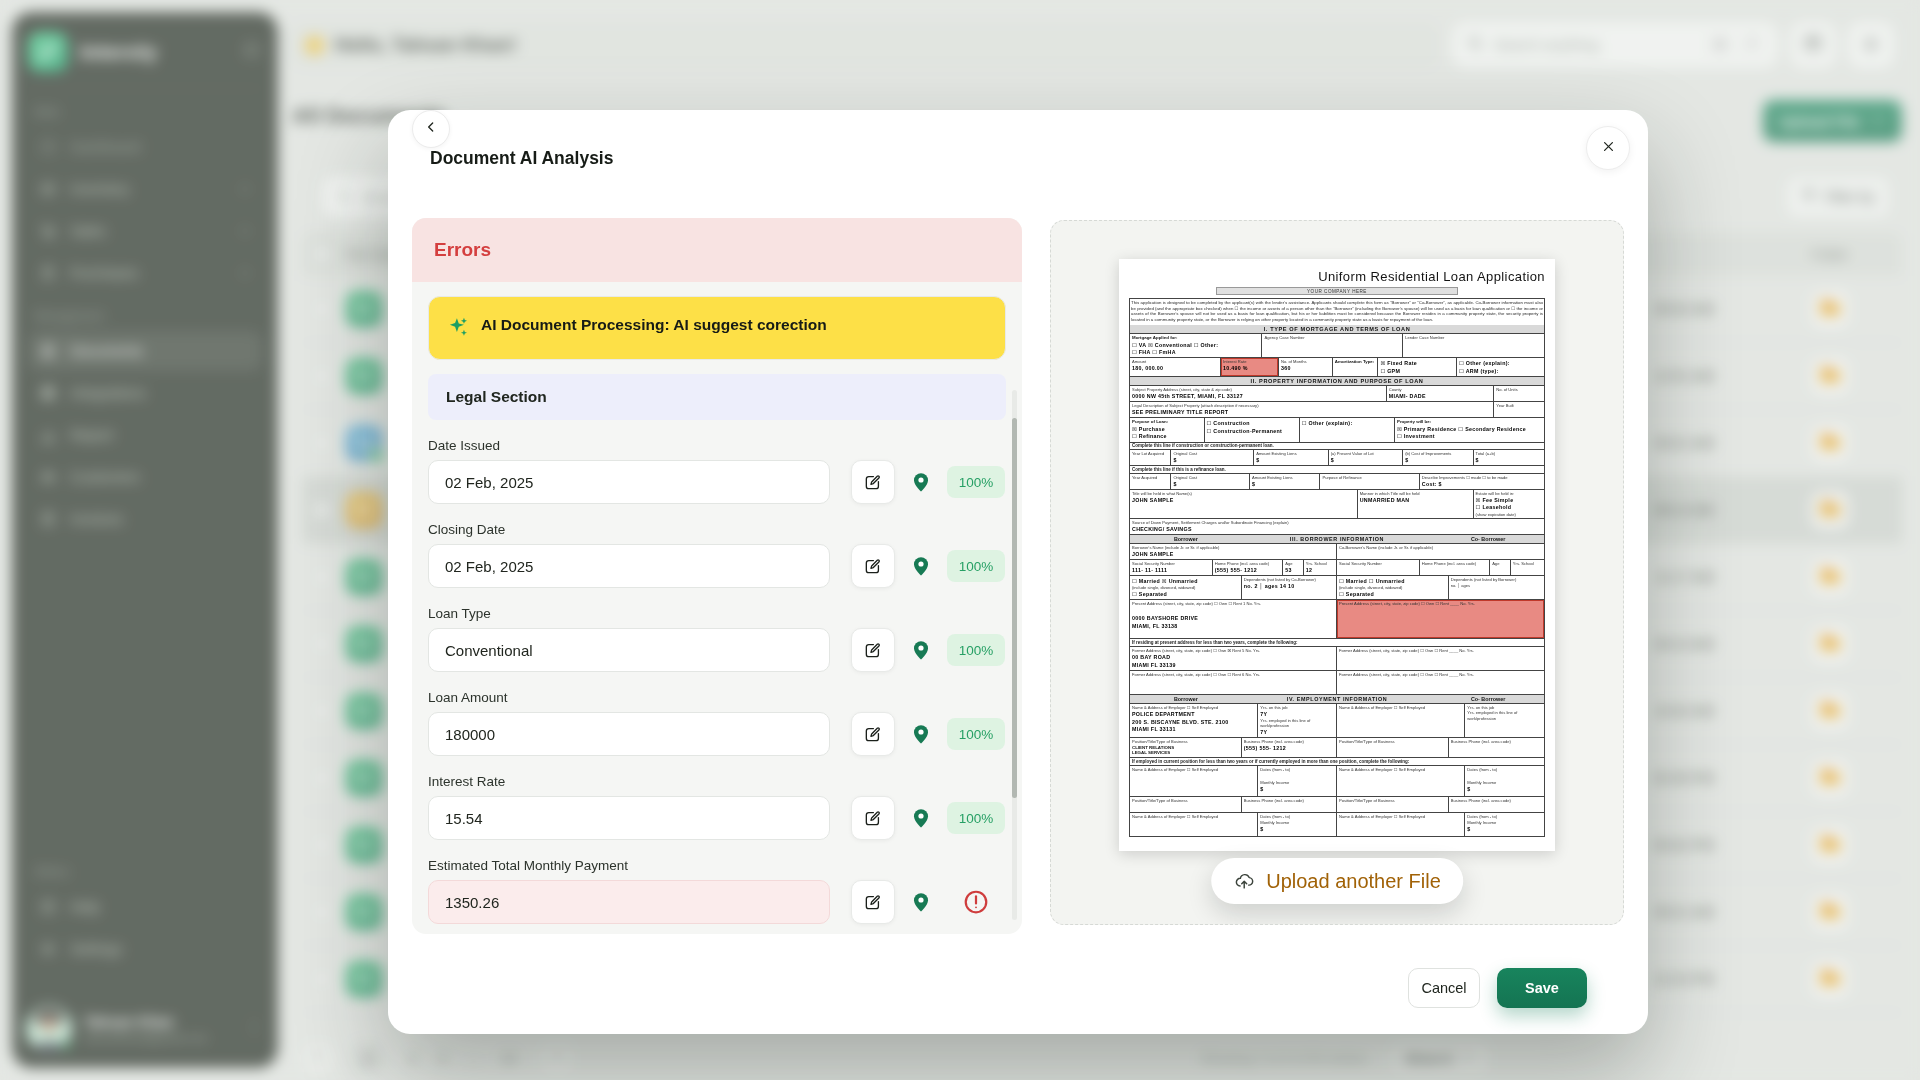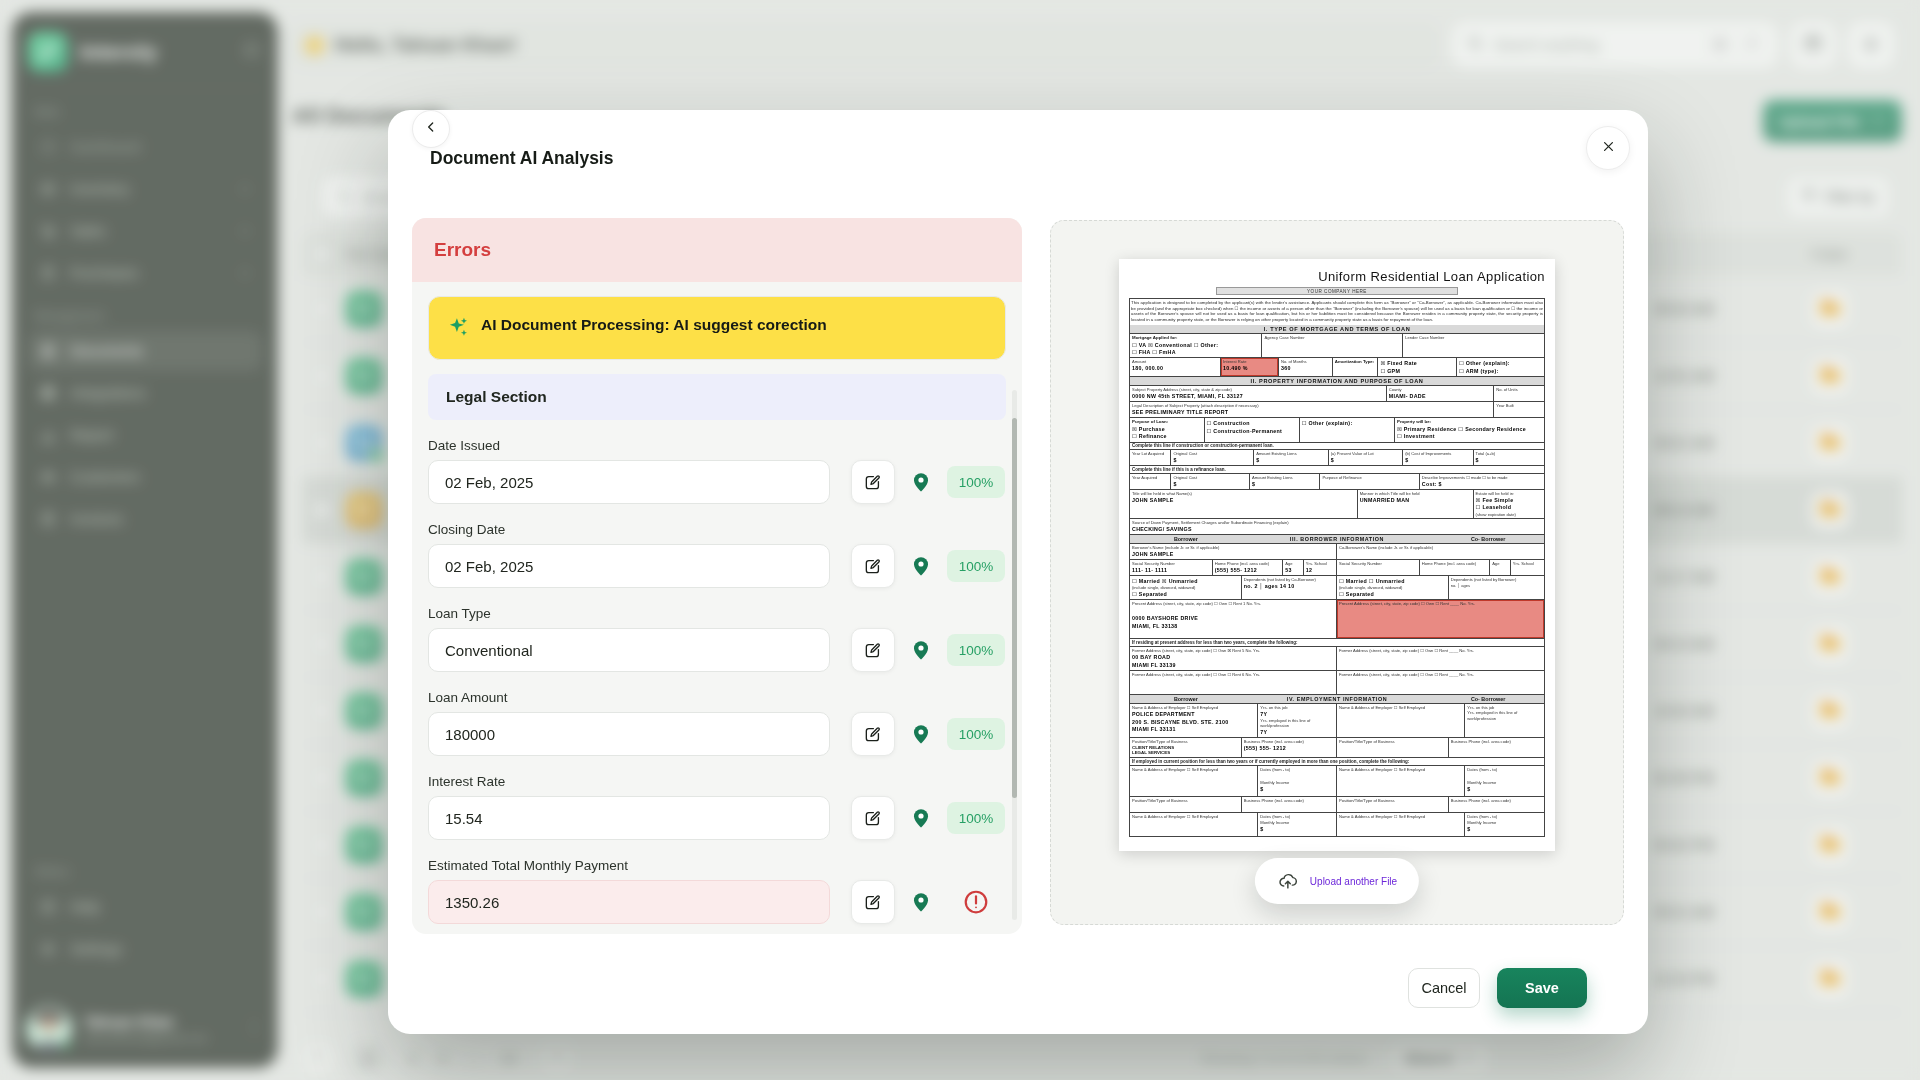--- a/index.html
+++ b/index.html
@@ -156,21 +156,21 @@
   .doc-row:last-child { border-bottom:none; }
   .doc-cell { border-right:.6px solid #444; padding:1px 2px; min-height:12px; }
   .doc-cell:last-child { border-right:none; }
   .doc-cell.hl { background:#e88a83; box-shadow:inset 0 0 0 1px #c0392b; }
   .doc-l { font-size:4.1px; color:#333; line-height:1.3; }
   .doc-v { font-size:5.3px; color:#000; font-weight:600; letter-spacing:.3px; line-height:1.35; margin-top:.6px; }
   .doc-b { font-size:4.4px; font-weight:700; color:#111; line-height:1.3; }
 
   .upload-pill { position:absolute; left:50%; transform:translateX(-50%); bottom:20px; height:46px; border-radius:23px;
     background:#fff; box-shadow:0 10px 26px rgba(15,20,16,.16); display:flex; align-items:center; gap:11px; padding:0 22px; }
-  .up-text { font-size:10px; color:#6d28d9; }
+  .up-text { font-size:20px; color:#a16207; }
   .up-ic { color:#3c443c; display:flex; }
 
   
   .cancel-btn { position:absolute; right:168px; bottom:26px; width:72px; height:40px; border-radius:10px; border:1px solid #dfe2df;
     background:#fff; display:flex; align-items:center; justify-content:center; font-size:14.5px; color:#20261f; }
   .save-btn { position:absolute; right:61px; bottom:26px; width:90px; height:40px; border-radius:10px;
     background:linear-gradient(#18845d,#147452); color:#fff; display:flex; align-items:center; justify-content:center;
     font-size:14.5px; font-weight:600; box-shadow:0 8px 18px rgba(21,128,90,.32); }
 </style>
 </head>

